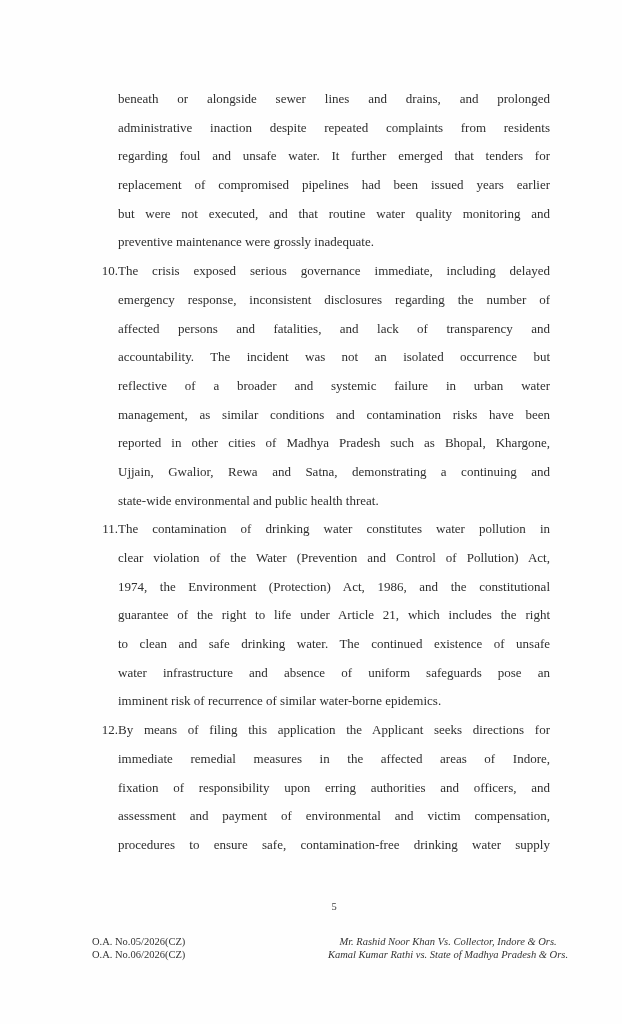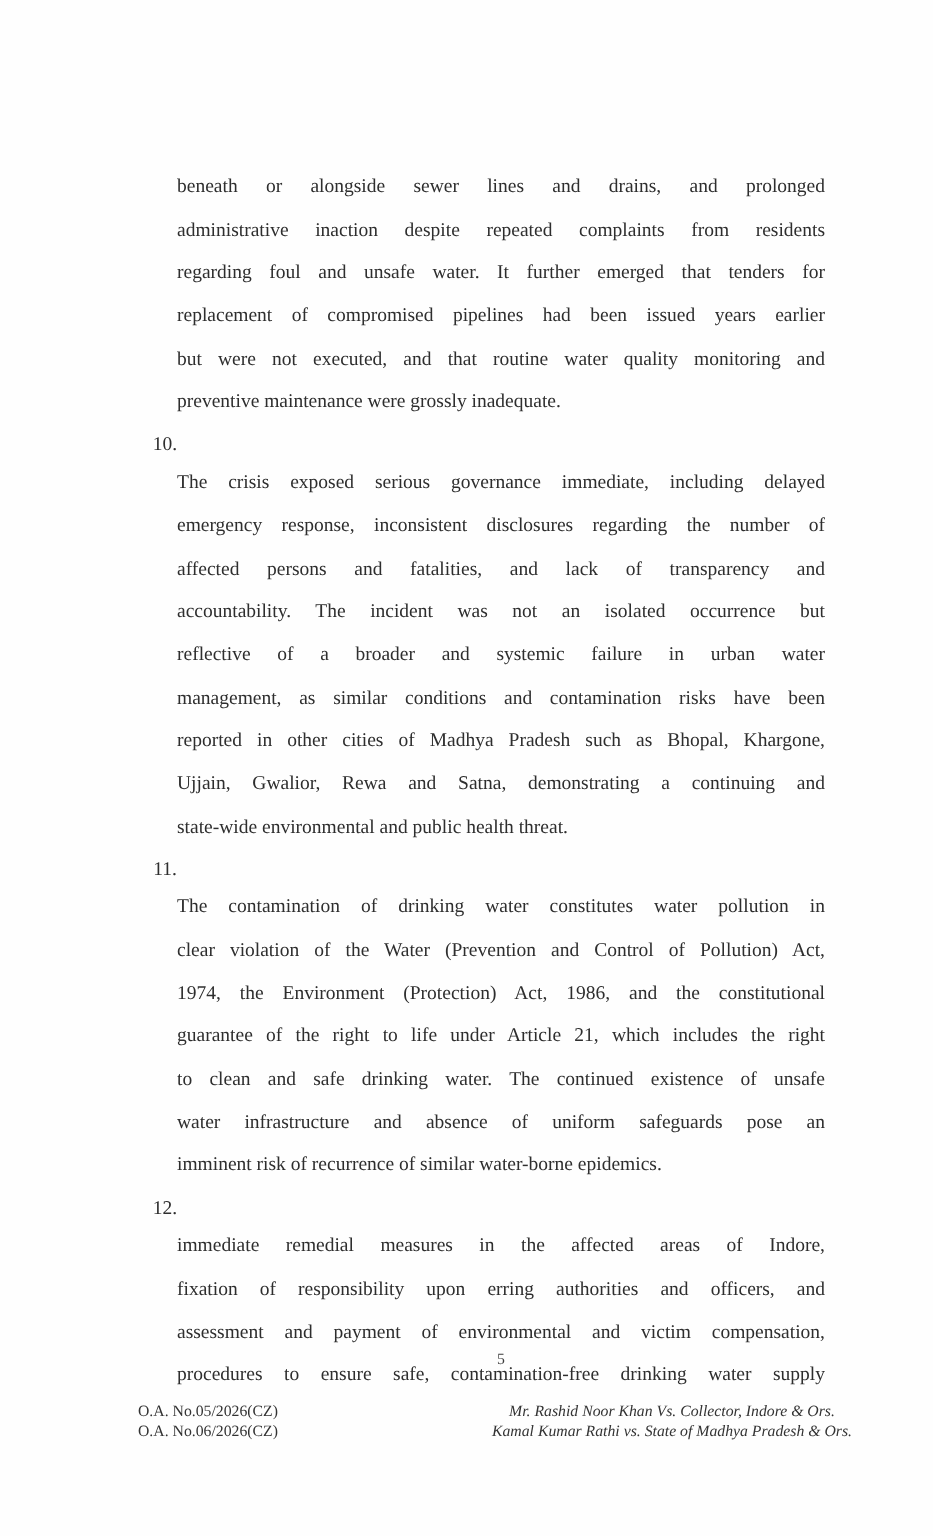--- a/index.html
+++ b/index.html
@@ -34,21 +34,20 @@
   .para-num {
     width: 28px;
     flex: 0 0 28px;
     font-size: 13px;
     line-height: 28.7px;
     text-align: right;
   }
   .para-body {
     width: 432px;
     flex: 0 0 432px;
-    margin-top: 25px;
   }
   .line {
     height: 28.7px;
     line-height: 28.7px;
     font-size: 13px;
     white-space: normal;
     overflow: hidden;
   }
   .line.just {
     text-align: justify;
@@ -123,20 +122,21 @@
           <div class="line just">1974, the Environment (Protection) Act, 1986, and the constitutional</div>
           <div class="line just">guarantee of the right to life under Article 21, which includes the right</div>
           <div class="line just">to clean and safe drinking water. The continued existence of unsafe</div>
           <div class="line just">water infrastructure and absence of uniform safeguards pose an</div>
           <div class="line">imminent risk of recurrence of similar water-borne epidemics.</div>
         </div>
       </div>
       <div class="para">
         <div class="para-num">12.</div>
         <div class="para-body">
+          <div class="line just">By means of filing this application  the Applicant seeks directions for</div>
           <div class="line just">immediate remedial measures in the affected areas of Indore,</div>
           <div class="line just">fixation of responsibility upon erring authorities and officers, and</div>
           <div class="line just">assessment and payment of environmental and victim compensation,</div>
           <div class="line just">procedures to ensure safe, contamination-free drinking water supply</div>
         </div>
       </div>
     </div>
 
   <div class="page-number">5</div>
 

